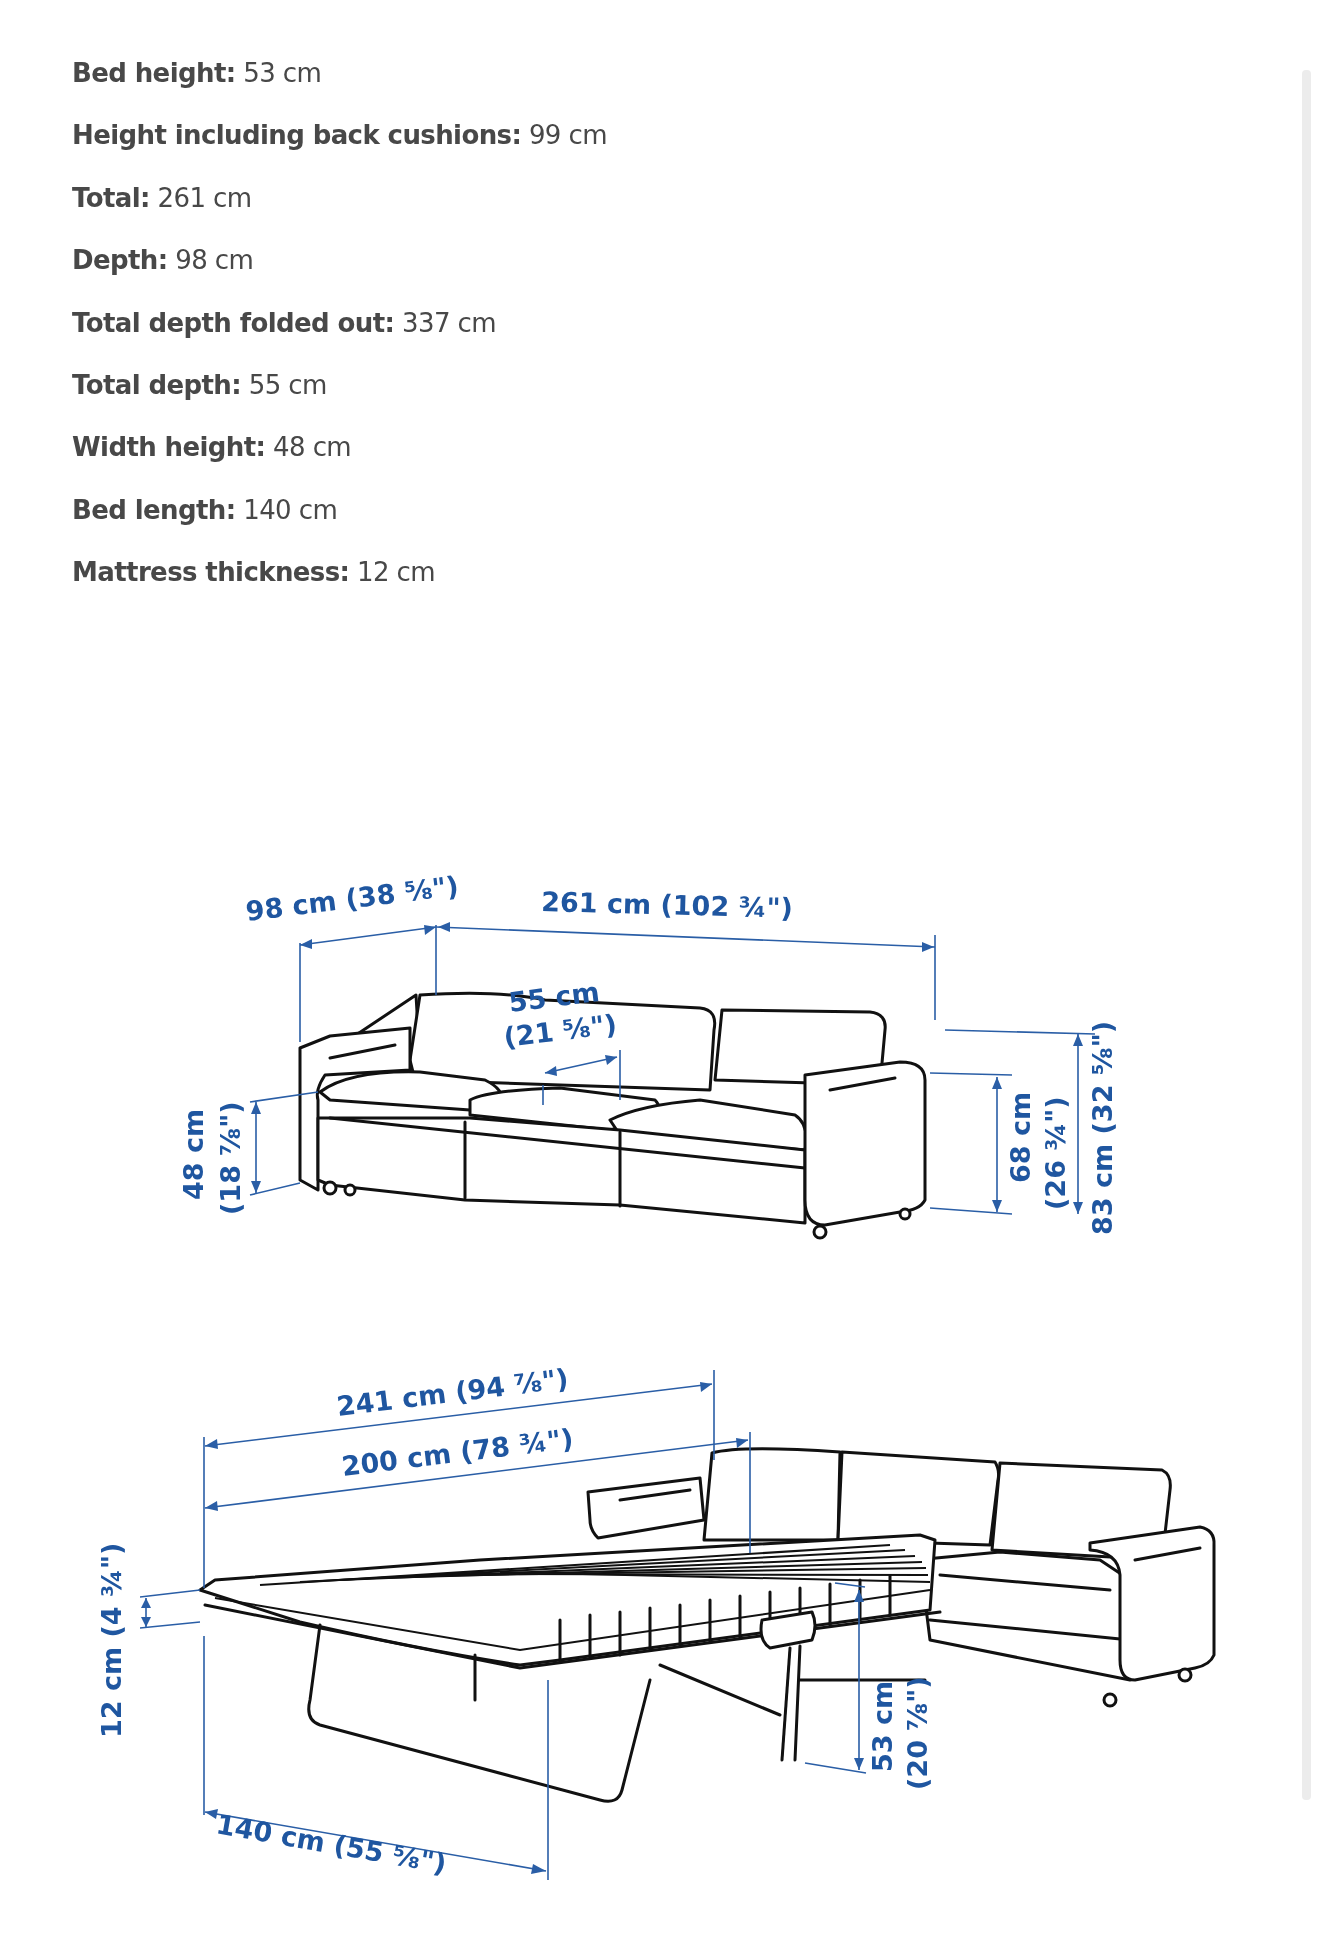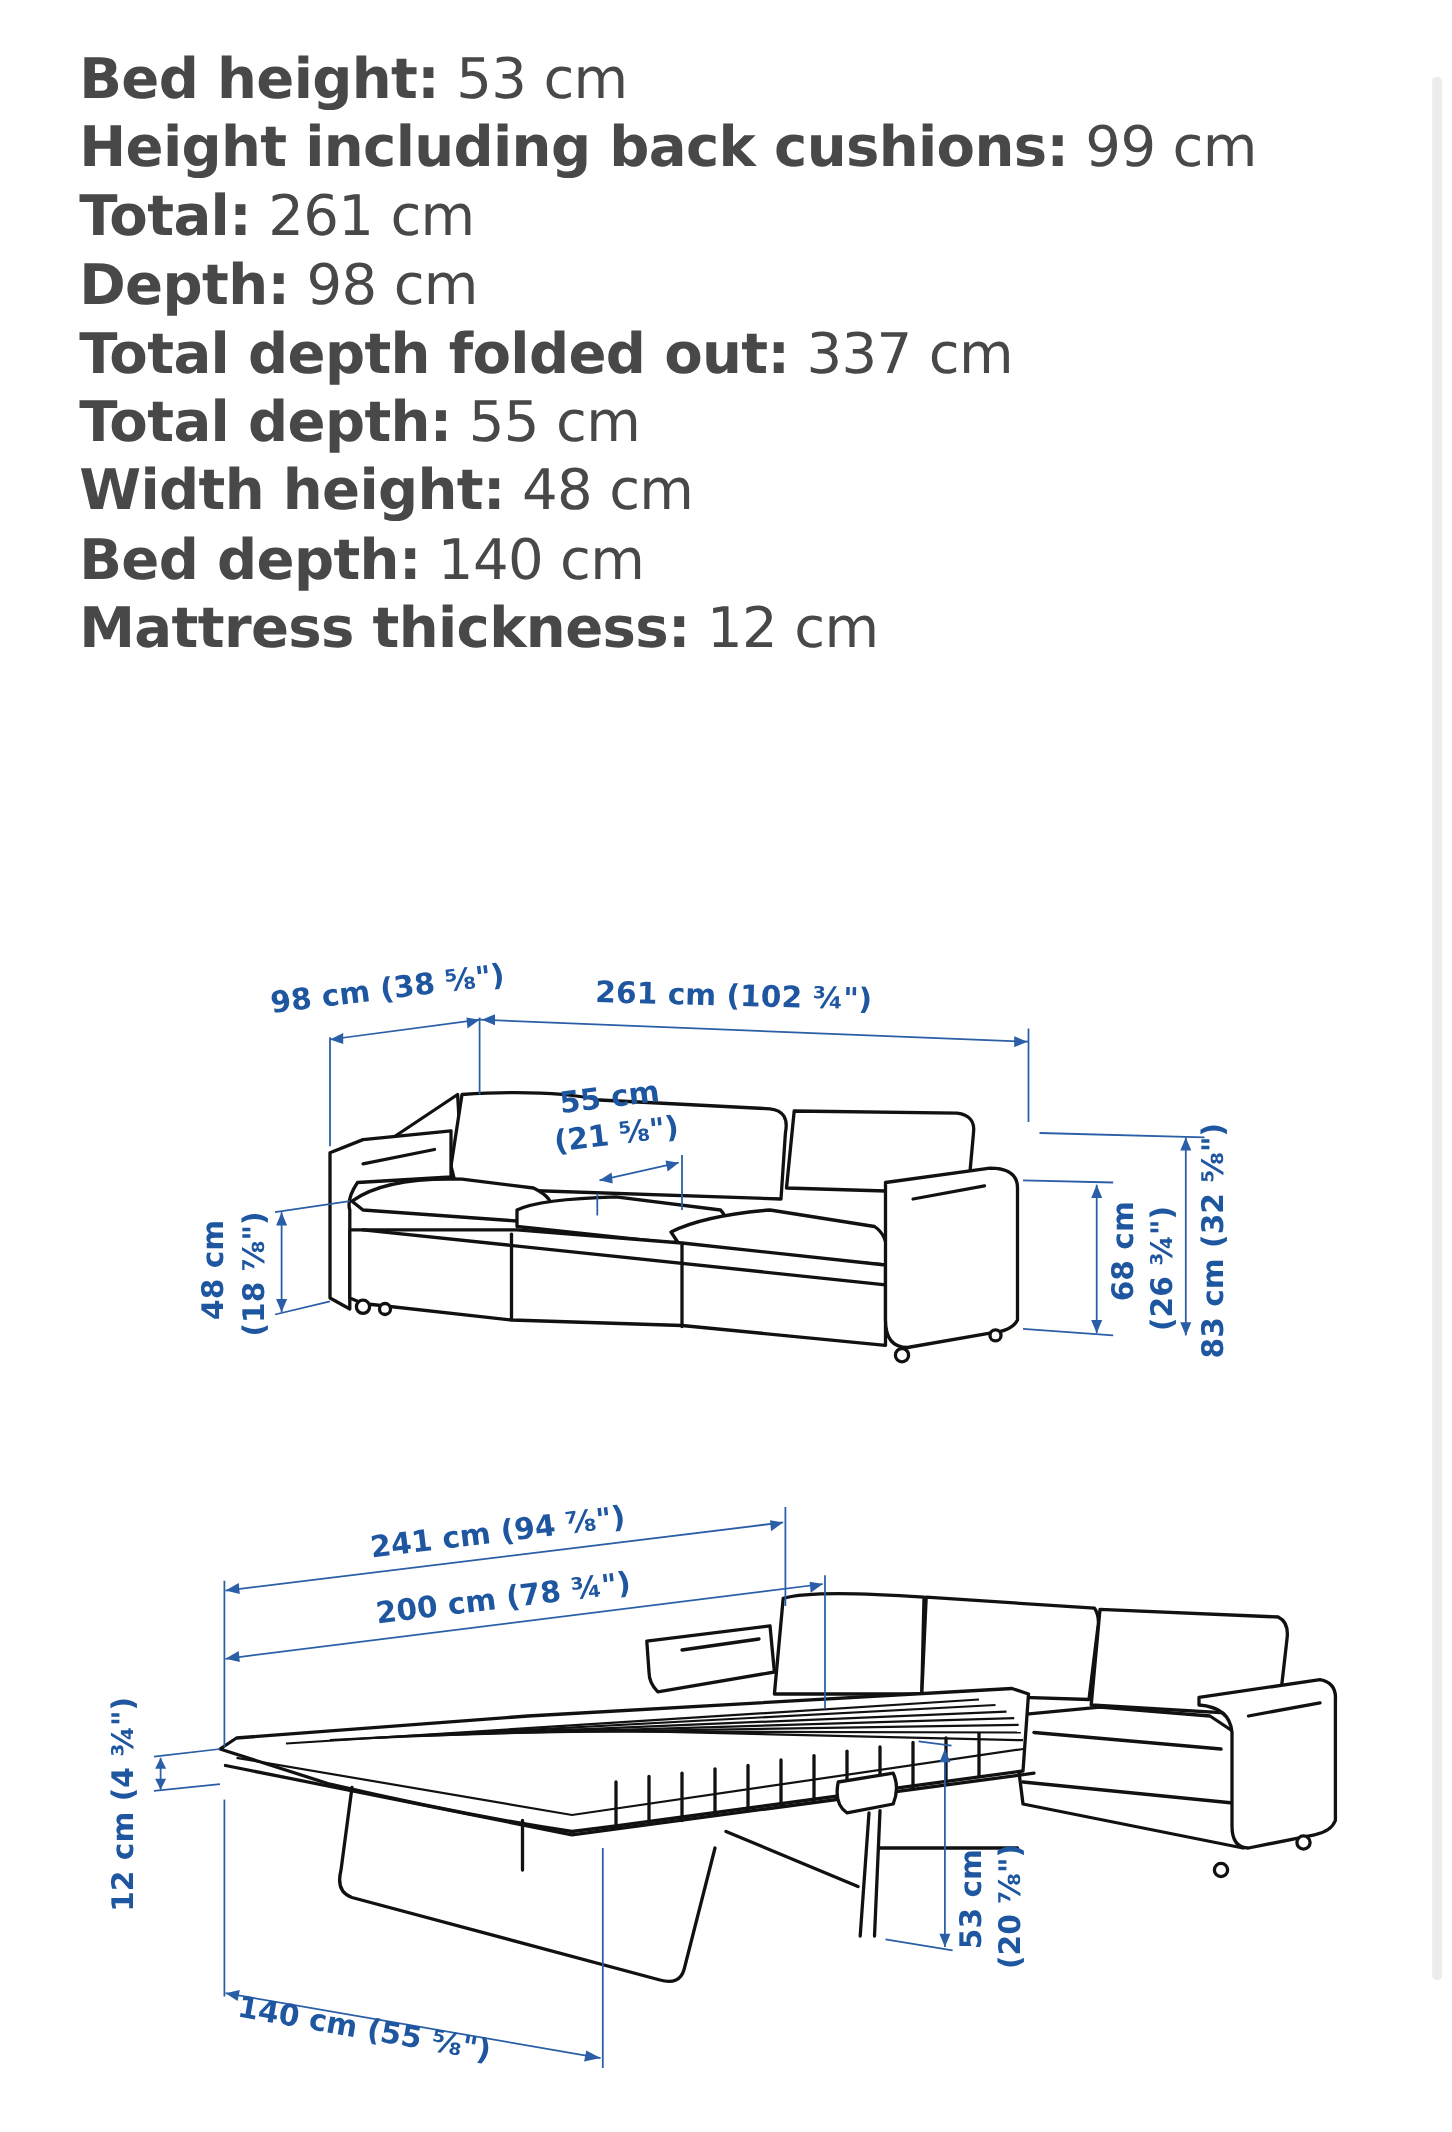--- a/index.html
+++ b/index.html
@@ -1,19 +1,19 @@
 <!DOCTYPE html>
 <html><head>
 <meta charset="utf-8">
 <style>
   html, body { margin:0; padding:0; background:#ffffff; }
   body { width:1320px; height:1938px; position:relative; overflow:hidden;
          font-family:"DejaVu Sans", "Liberation Sans", sans-serif; color:#484848; }
   .specs { position:absolute; left:72px; top:42px; margin:0; padding:0; list-style:none; }
-  .spec { font-size:51px; line-height:62.4px; height:62.4px; white-space:nowrap; letter-spacing:-0.6px; }
+  .spec { font-size:26px; line-height:62.4px; height:62.4px; white-space:nowrap; letter-spacing:-0.6px; }
   .spec .k { font-weight:bold; color:#484848; }
   .spec .v { font-weight:normal; color:#484848; }
   .diagram { position:absolute; left:0; top:820px; width:1290px; height:1118px; }
   .scrollbar { position:absolute; left:1302px; top:70px; width:9px; height:1730px;
                background:#ececec; border-radius:4px; }
   .dim { fill:#1f56a0; font-family:"DejaVu Sans", "Liberation Sans", sans-serif; font-weight:bold; }
   .dl { stroke:#2a5ea6; stroke-width:1.6; fill:none; }
   .ar { fill:#2a5ea6; }
   .sk { stroke:#111; stroke-width:3; fill:none; stroke-linecap:round; stroke-linejoin:round; }
   .skf { stroke:#111; stroke-width:3; fill:#fff; stroke-linejoin:round; }
@@ -23,21 +23,21 @@
 <body>
 
 <ul class="specs">
   <li class="spec"><span class="k">Bed height:</span> <span class="v">53 cm</span></li>
   <li class="spec"><span class="k">Height including back cushions:</span> <span class="v">99 cm</span></li>
   <li class="spec"><span class="k">Total:</span> <span class="v">261 cm</span></li>
   <li class="spec"><span class="k">Depth:</span> <span class="v">98 cm</span></li>
   <li class="spec"><span class="k">Total depth folded out:</span> <span class="v">337 cm</span></li>
   <li class="spec"><span class="k">Total depth:</span> <span class="v">55 cm</span></li>
   <li class="spec"><span class="k">Width height:</span> <span class="v">48 cm</span></li>
-  <li class="spec"><span class="k">Bed depth:</span> <span class="v">140 cm</span></li>
+  <li class="spec"><span class="k">Bed length:</span> <span class="v">140 cm</span></li>
   <li class="spec"><span class="k">Mattress thickness:</span> <span class="v">12 cm</span></li>
 </ul>
 
 <svg class="diagram" viewBox="0 820 1290 1118" xmlns="http://www.w3.org/2000/svg">
 
   <g>
 
     <path class="skf" d="M416,995 L420,1062 L330,1063 L326,1055 Z" fill="#fff"></path>
     <path class="skf" d="M420,995 Q500,990 545,1000 L700,1008 Q718,1010 714,1030 L710,1090 L415,1080 L410,1060 Z"></path>
     <path class="skf" d="M722,1010 L870,1012 Q887,1014 885,1030 L880,1085 L715,1080 Z"></path>

